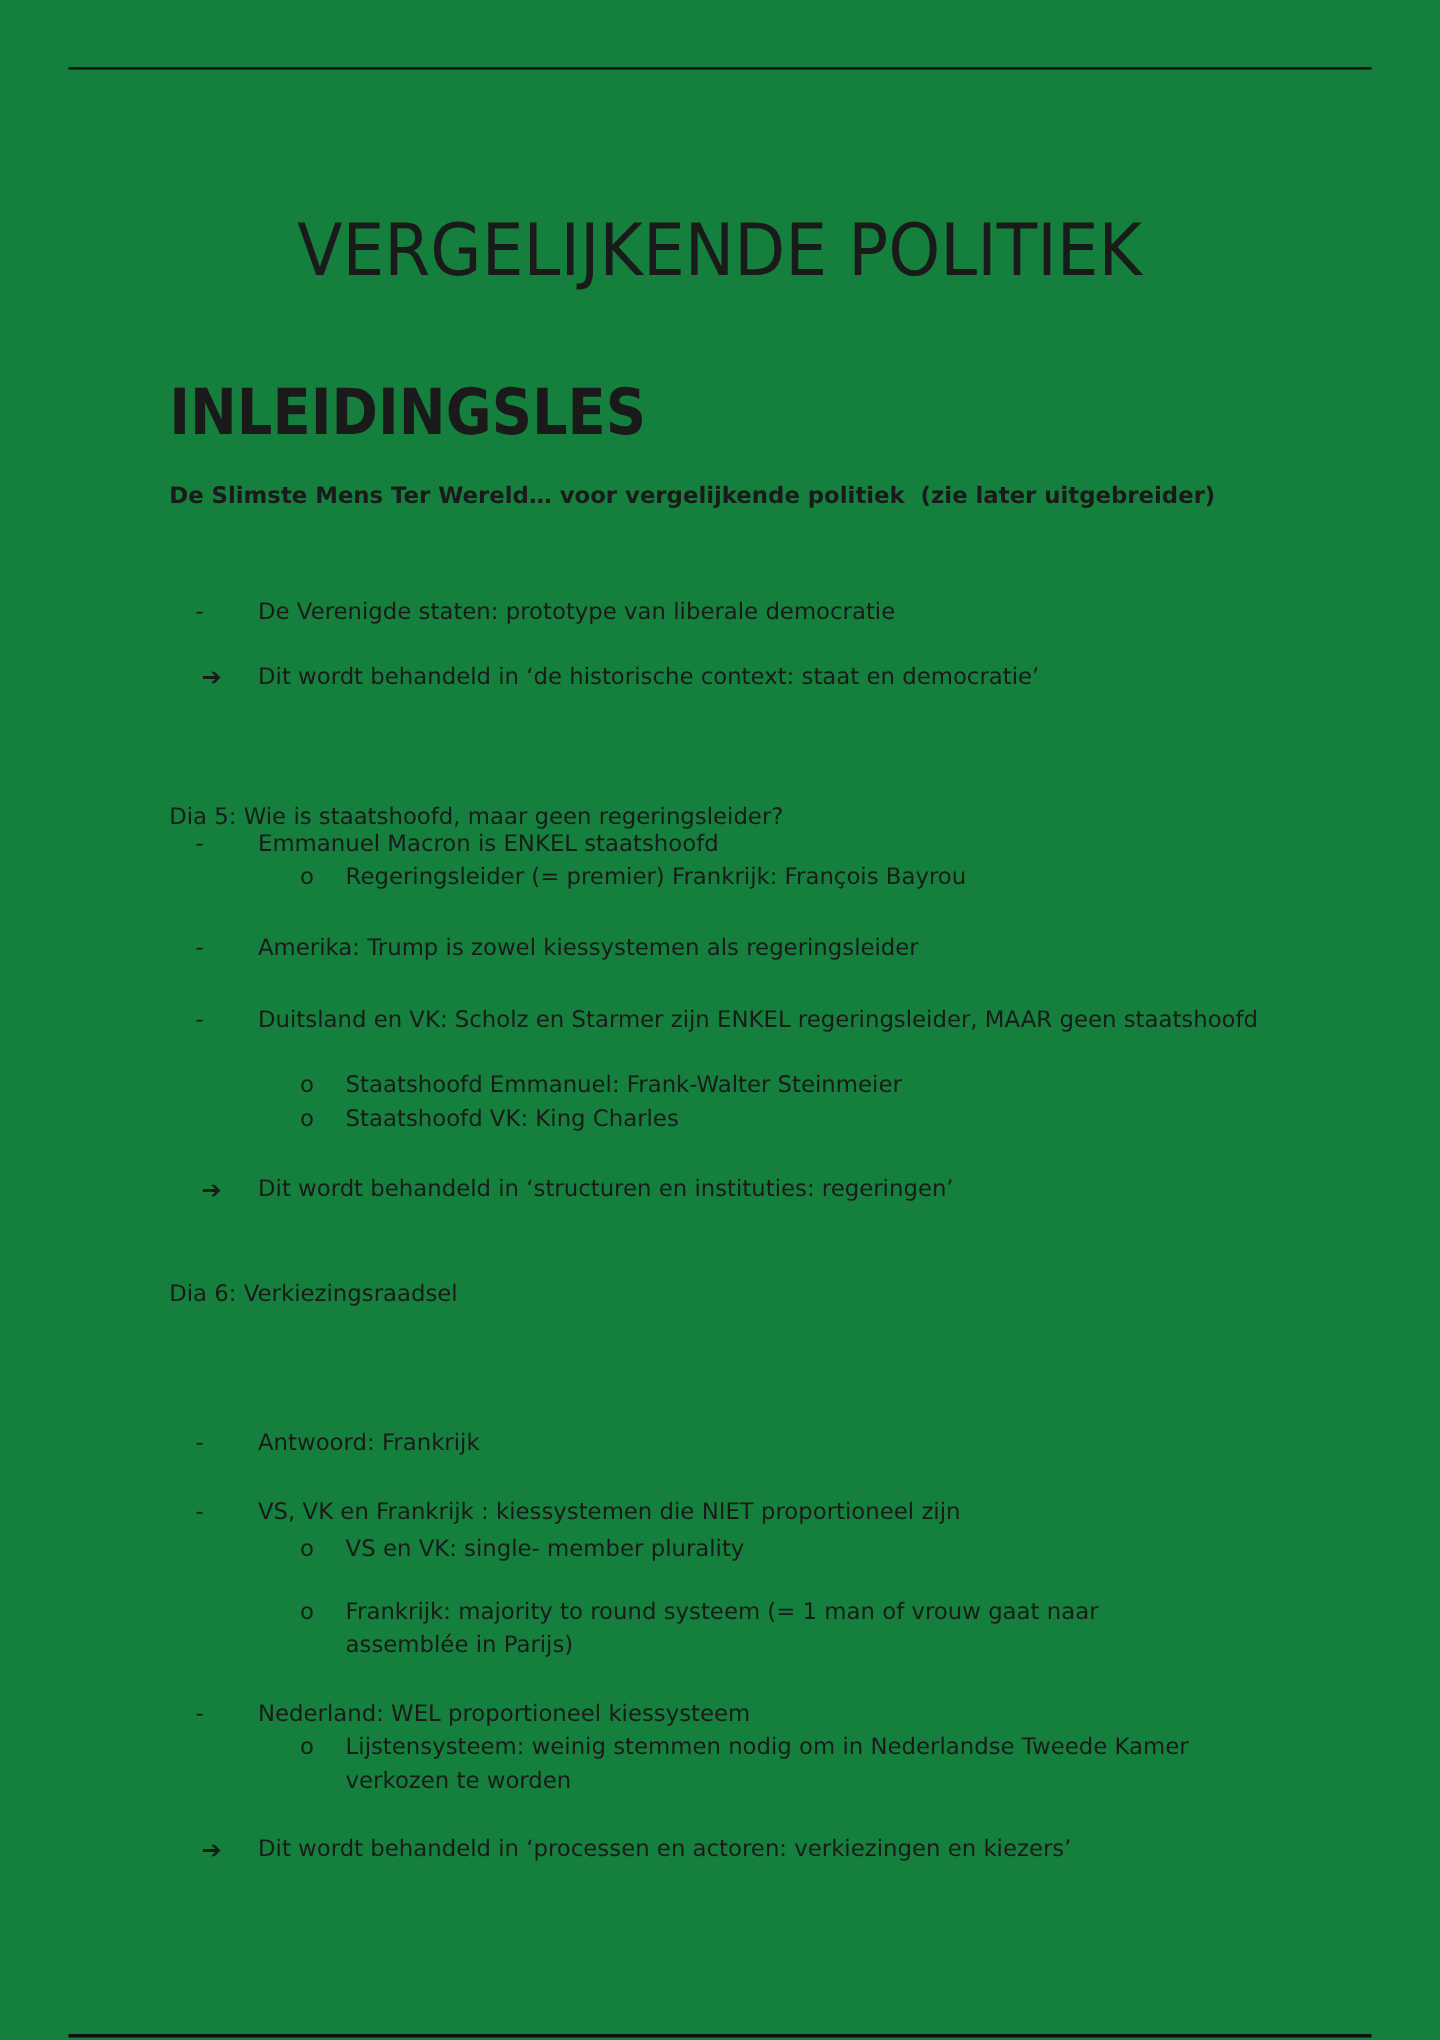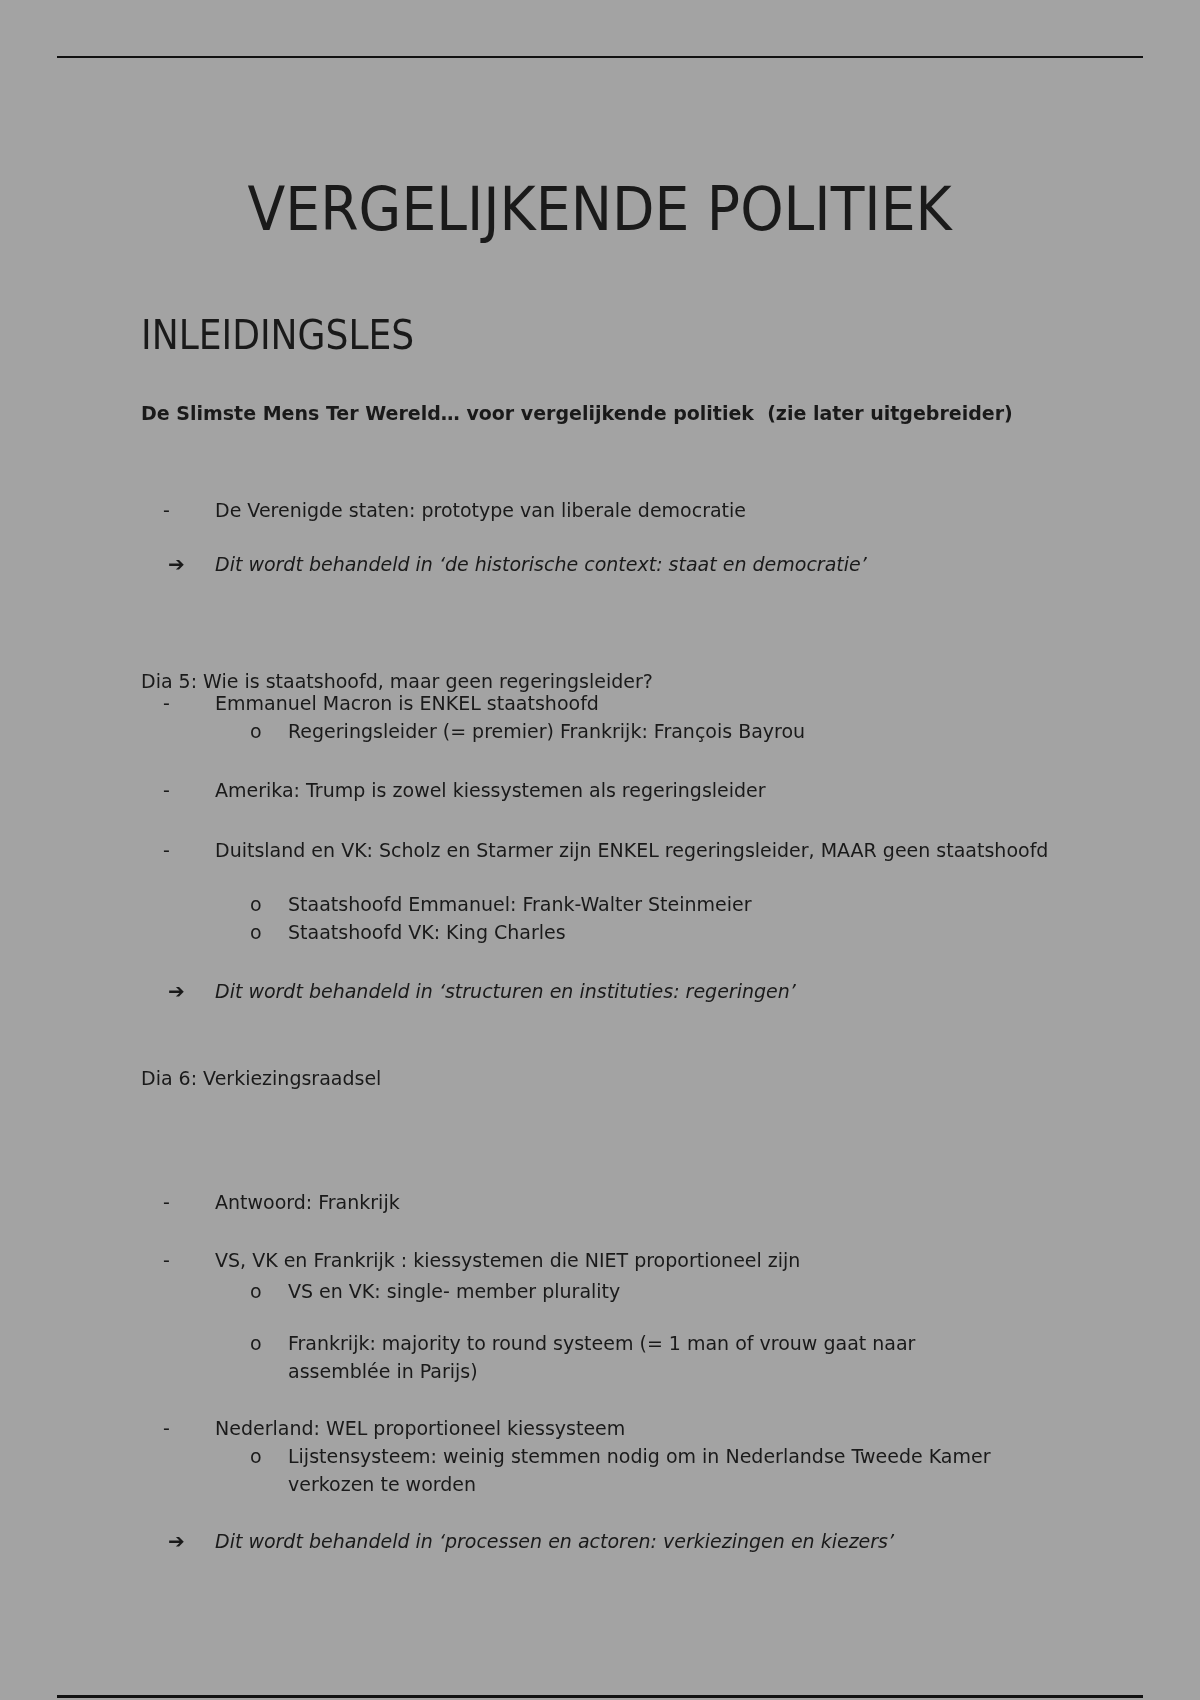--- a/index.html
+++ b/index.html
@@ -1,20 +1,20 @@
 <!DOCTYPE html>
 <html><head>
 <meta charset="utf-8">
 <style>
   html, body { margin: 0; padding: 0; background: #ffffff; }
   .page {
     position: relative;
     width: 1200px;
     height: 1700px;
-    background: #a3a3a3;
+    background: #15803d;
     font-family: "DejaVu Sans", "Liberation Sans", sans-serif;
     color: #1a1a1a;
     font-size: 19px;
     line-height: 28px;
     overflow: hidden;
   }
   .rule {
     position: absolute;
     left: 57px;
     width: 1086px;
@@ -36,23 +36,23 @@
   }
   .doc-title .squeeze {
     display: inline-block;
     transform: scaleX(0.92);
     transform-origin: center;
   }
   .section-heading {
     position: absolute;
     top: 279px;
     left: 141px;
-    font-size: 41px;
+    font-size: 53px;
     line-height: 44px;
-    font-weight: 400;
+    font-weight: 700;
     white-space: nowrap;
   }
   .section-heading .squeeze-l {
     display: inline-block;
     transform: scaleX(0.88);
     transform-origin: left center;
   }
 
   .para {
     position: absolute;
@@ -73,21 +73,21 @@
   .row .marker {
     flex: 0 0 auto;
     display: inline-block;
   }
   .row.b1 { left: 163px; }
   .row.b1 .marker { width: 52px; }
   .row.b1 .btext { max-width: 850px; }
 
   .row.arrow-row { left: 168px; }
   .row.arrow-row .marker { width: 47px; font-weight: bold; font-size: 20px; }
-  .row.arrow-row .btext { max-width: 850px; font-style: italic; }
+  .row.arrow-row .btext { max-width: 850px; }
 
   .row.b2 { left: 250px; }
   .row.b2 .marker { width: 38px; }
   .row.b2 .btext { max-width: 710px; }
 
   .btext { flex: 0 1 auto; }
 </style>
 </head>
 <body>
 

